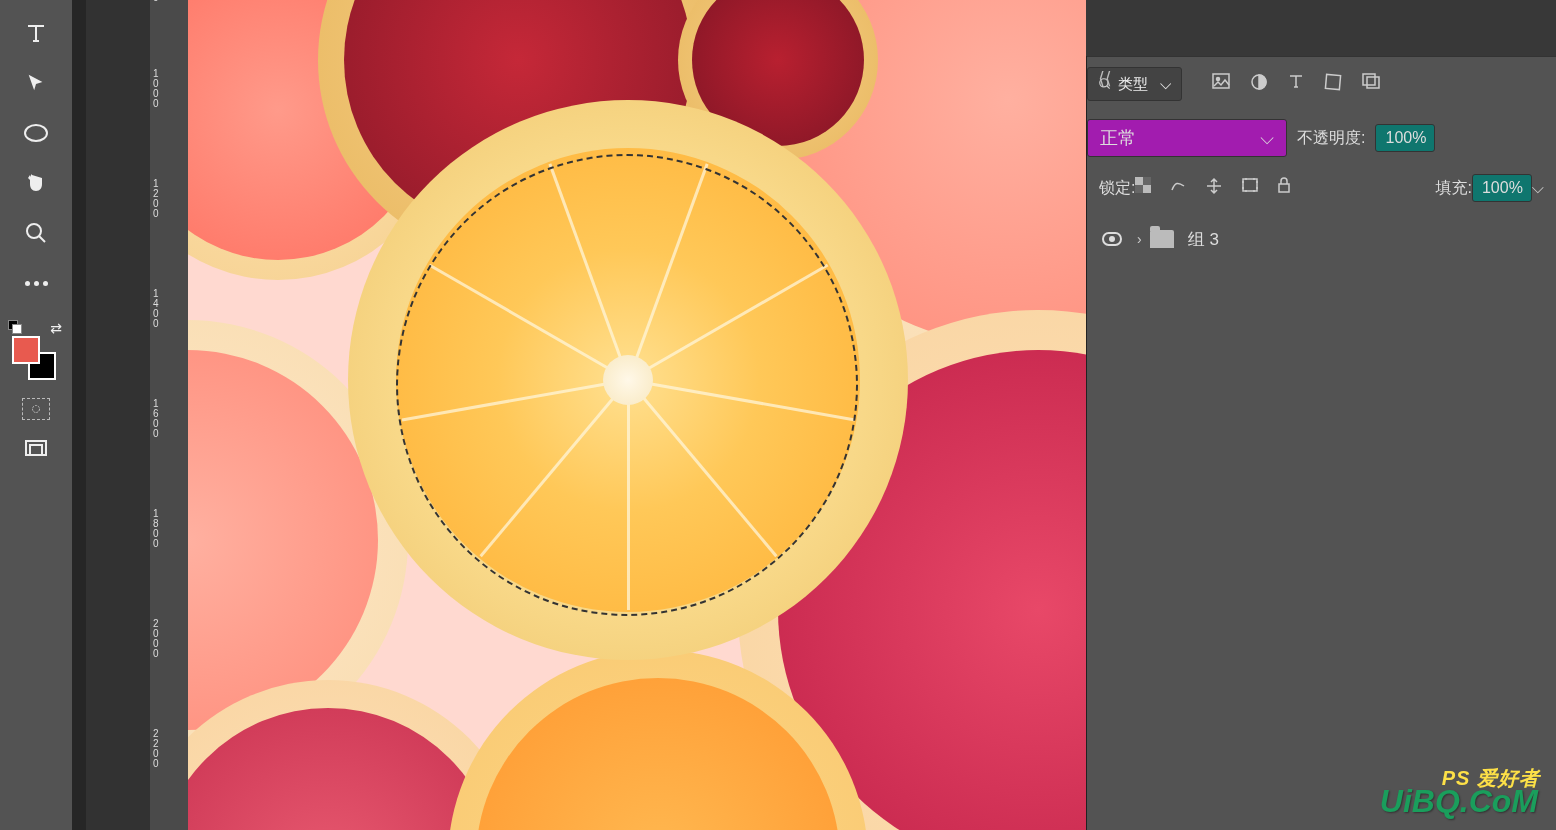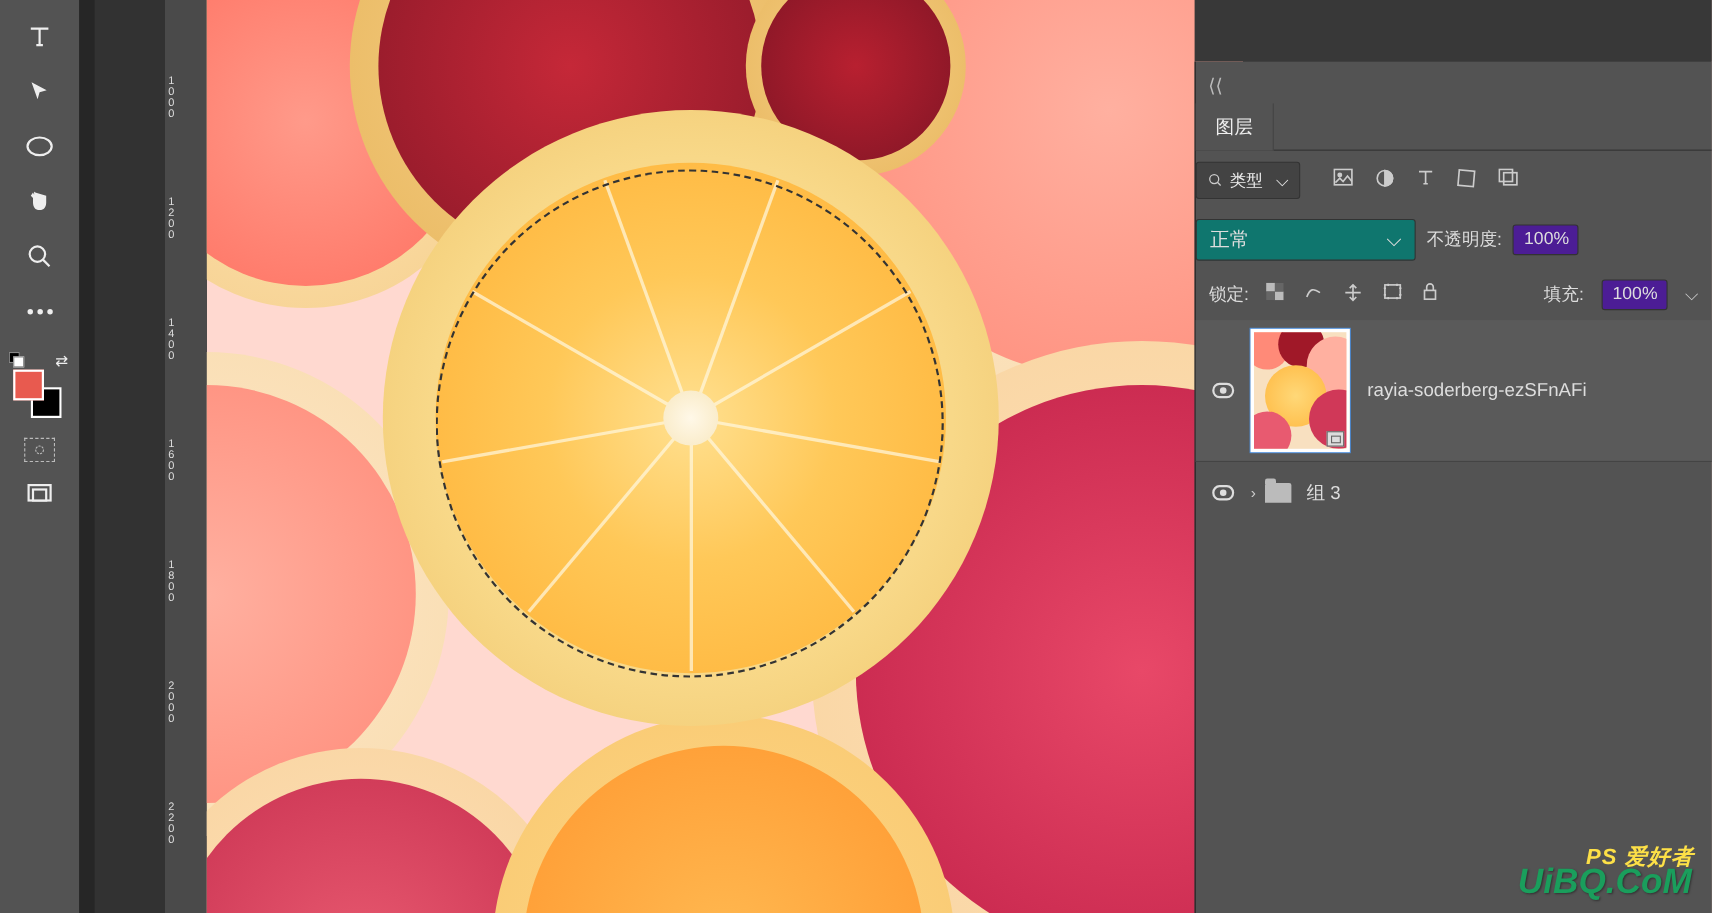--- a/index.html
+++ b/index.html
@@ -28,24 +28,24 @@
 .marquee{position:absolute;border:2px dashed #333;border-radius:50%}
 .layers-panel{position:absolute;right:0;top:56px;width:470px;height:774px;background:#535353;border-left:1px solid #222}
 .top-dark{position:absolute;left:1086px;top:0;width:470px;height:56px;background:#383838}
 .panel-close{position:absolute;left:8px;top:12px;color:#bbb;font-size:17px;cursor:pointer;width:20px;text-align:center}
 .panel-tabs{display:flex;align-items:center;height:42px;margin-top:38px;padding-left:0}
 .tab{padding:10px 18px;background:#535353;font-size:17px;color:#eee;border-right:1px solid #444}
 .panel-content{border-top:1px solid #333}
 .row{display:flex;align-items:center;height:54px;padding:0 0;gap:10px;border-bottom:none}
 .filter-sel{display:flex;align-items:center;gap:6px;background:#434343;border:1px solid #333;border-radius:3px;padding:4px 10px;height:34px;font-size:15px;color:#eee}
 .filter-icons{display:flex;gap:20px;margin-left:20px;color:#ccc}
-.blend-sel{display:flex;align-items:center;justify-content:space-between;background:#0f766e;border:1px solid #333;border-radius:3px;padding:4px 12px;height:38px;font-size:18px;width:200px}
+.blend-sel{display:flex;align-items:center;justify-content:space-between;background:#a21caf;border:1px solid #333;border-radius:3px;padding:4px 12px;height:38px;font-size:18px;width:200px}
 .opacity-lbl{font-size:16px;color:#ddd}
-.opacity-val{background:#4c1d95;border:1px solid #333;padding:4px 8px;border-radius:3px;font-size:16px;min-width:60px;text-align:right}
-.lock-row{display:flex;align-items:center;gap:16px;padding:0 12px;height:46px;font-size:16px;color:#ddd}
+.opacity-val{background:#0f766e;border:1px solid #333;padding:4px 8px;border-radius:3px;font-size:16px;min-width:60px;text-align:right}
+.lock-row{display:flex;align-items:center;padding:0 12px;height:46px;font-size:16px;color:#ddd}
 .lock-icons{display:flex;gap:18px;color:#ccc}
 .layer-item{display:flex;align-items:center;padding:8px 0;border-bottom:1px solid #444;min-height:60px}
 .vis-col{width:50px;display:flex;justify-content:center}
 .eye{width:20px;height:14px;position:relative}
 .eye::before{content:'';position:absolute;inset:0;border:2px solid #ddd;border-radius:60% 60% 60% 60%/90% 90% 90% 90%}
 .eye::after{content:'';position:absolute;left:50%;top:50%;width:6px;height:6px;background:#ddd;border-radius:50%;transform:translate(-50%,-50%)}
 .thumb{width:90px;height:112px;border:3px solid #fff;margin-right:16px;position:relative;overflow:hidden;background:#f8e0c0}
 .thumb.selected{box-shadow:0 0 0 1px #4a90e2}
 .thumb .th-slice{position:absolute;border-radius:50%}
 .smartobj{position:absolute;right:2px;bottom:2px;width:16px;height:14px;background:#ddd;border:1px solid #666}
@@ -219,23 +219,20 @@
     </div>
 
     <div class="marquee" style="left:208px;top:154px;width:462px;height:462px"></div>
   </div>
 </div>
 
 <div class="top-dark"></div>
 
 <div class="layers-panel">
   <div class="panel-close">⟨⟨</div>
-  <div class="panel-tabs">
-    <div class="tab">图层</div>
-  </div>
   <div class="panel-content">
     <div class="row">
       <div class="filter-sel">
         <svg width="14" height="14" viewBox="0 0 24 24" fill="none" stroke="#ccc" stroke-width="2">
             <circle cx="10" cy="10" r="7"></circle>
             <path d="M15 15l5 5"></path>
           </svg>
         <span>类型</span>
         <span style="margin-left:6px">⌵</span>
       </div>
@@ -291,35 +288,20 @@
         <span><svg width="14" height="16" viewBox="0 0 14 16" fill="none" stroke="#ccc" stroke-width="1.5">
               <rect x="2" y="7" width="10" height="8"></rect>
               <path d="M4 7V4a3 3 0 016 0v3"></path>
             </svg></span>
       </div>
       <span style="margin-left:auto">填充:</span>
       <span class="opacity-val">100%</span>
       <span style="color:#ccc">⌵</span>
     </div>
 
-    <div class="layer-item" style="background:#5a5a5a">
-      <div class="vis-col">
-          <div class="eye"></div>
-        </div>
-      <div class="thumb selected">
-        <div class="th-slice" style="left:-8px;top:-6px;width:40px;height:40px;background:#ff8a78"></div>
-        <div class="th-slice" style="left:22px;top:-10px;width:42px;height:42px;background:#a01828"></div>
-        <div class="th-slice" style="left:48px;top:4px;width:52px;height:52px;background:#ffb0a0"></div>
-        <div class="th-slice" style="left:10px;top:30px;width:56px;height:56px;background:radial-gradient(circle,#ffd878,#ffb840)"></div>
-        <div class="th-slice" style="left:50px;top:52px;width:54px;height:54px;background:#d03858"></div>
-        <div class="th-slice" style="left:-10px;top:72px;width:44px;height:44px;background:#e85a70"></div>
-        <div class="smartobj"></div>
-      </div>
-      <div class="layer-name">rayia-soderberg-ezSFnAFi</div>
-    </div>
 
     <div class="group-item">
       <div class="vis-col">
           <div class="eye"></div>
         </div>
       <span class="chev">›</span>
       <div class="folder"></div>
       <div class="layer-name">组 3</div>
     </div>
 

